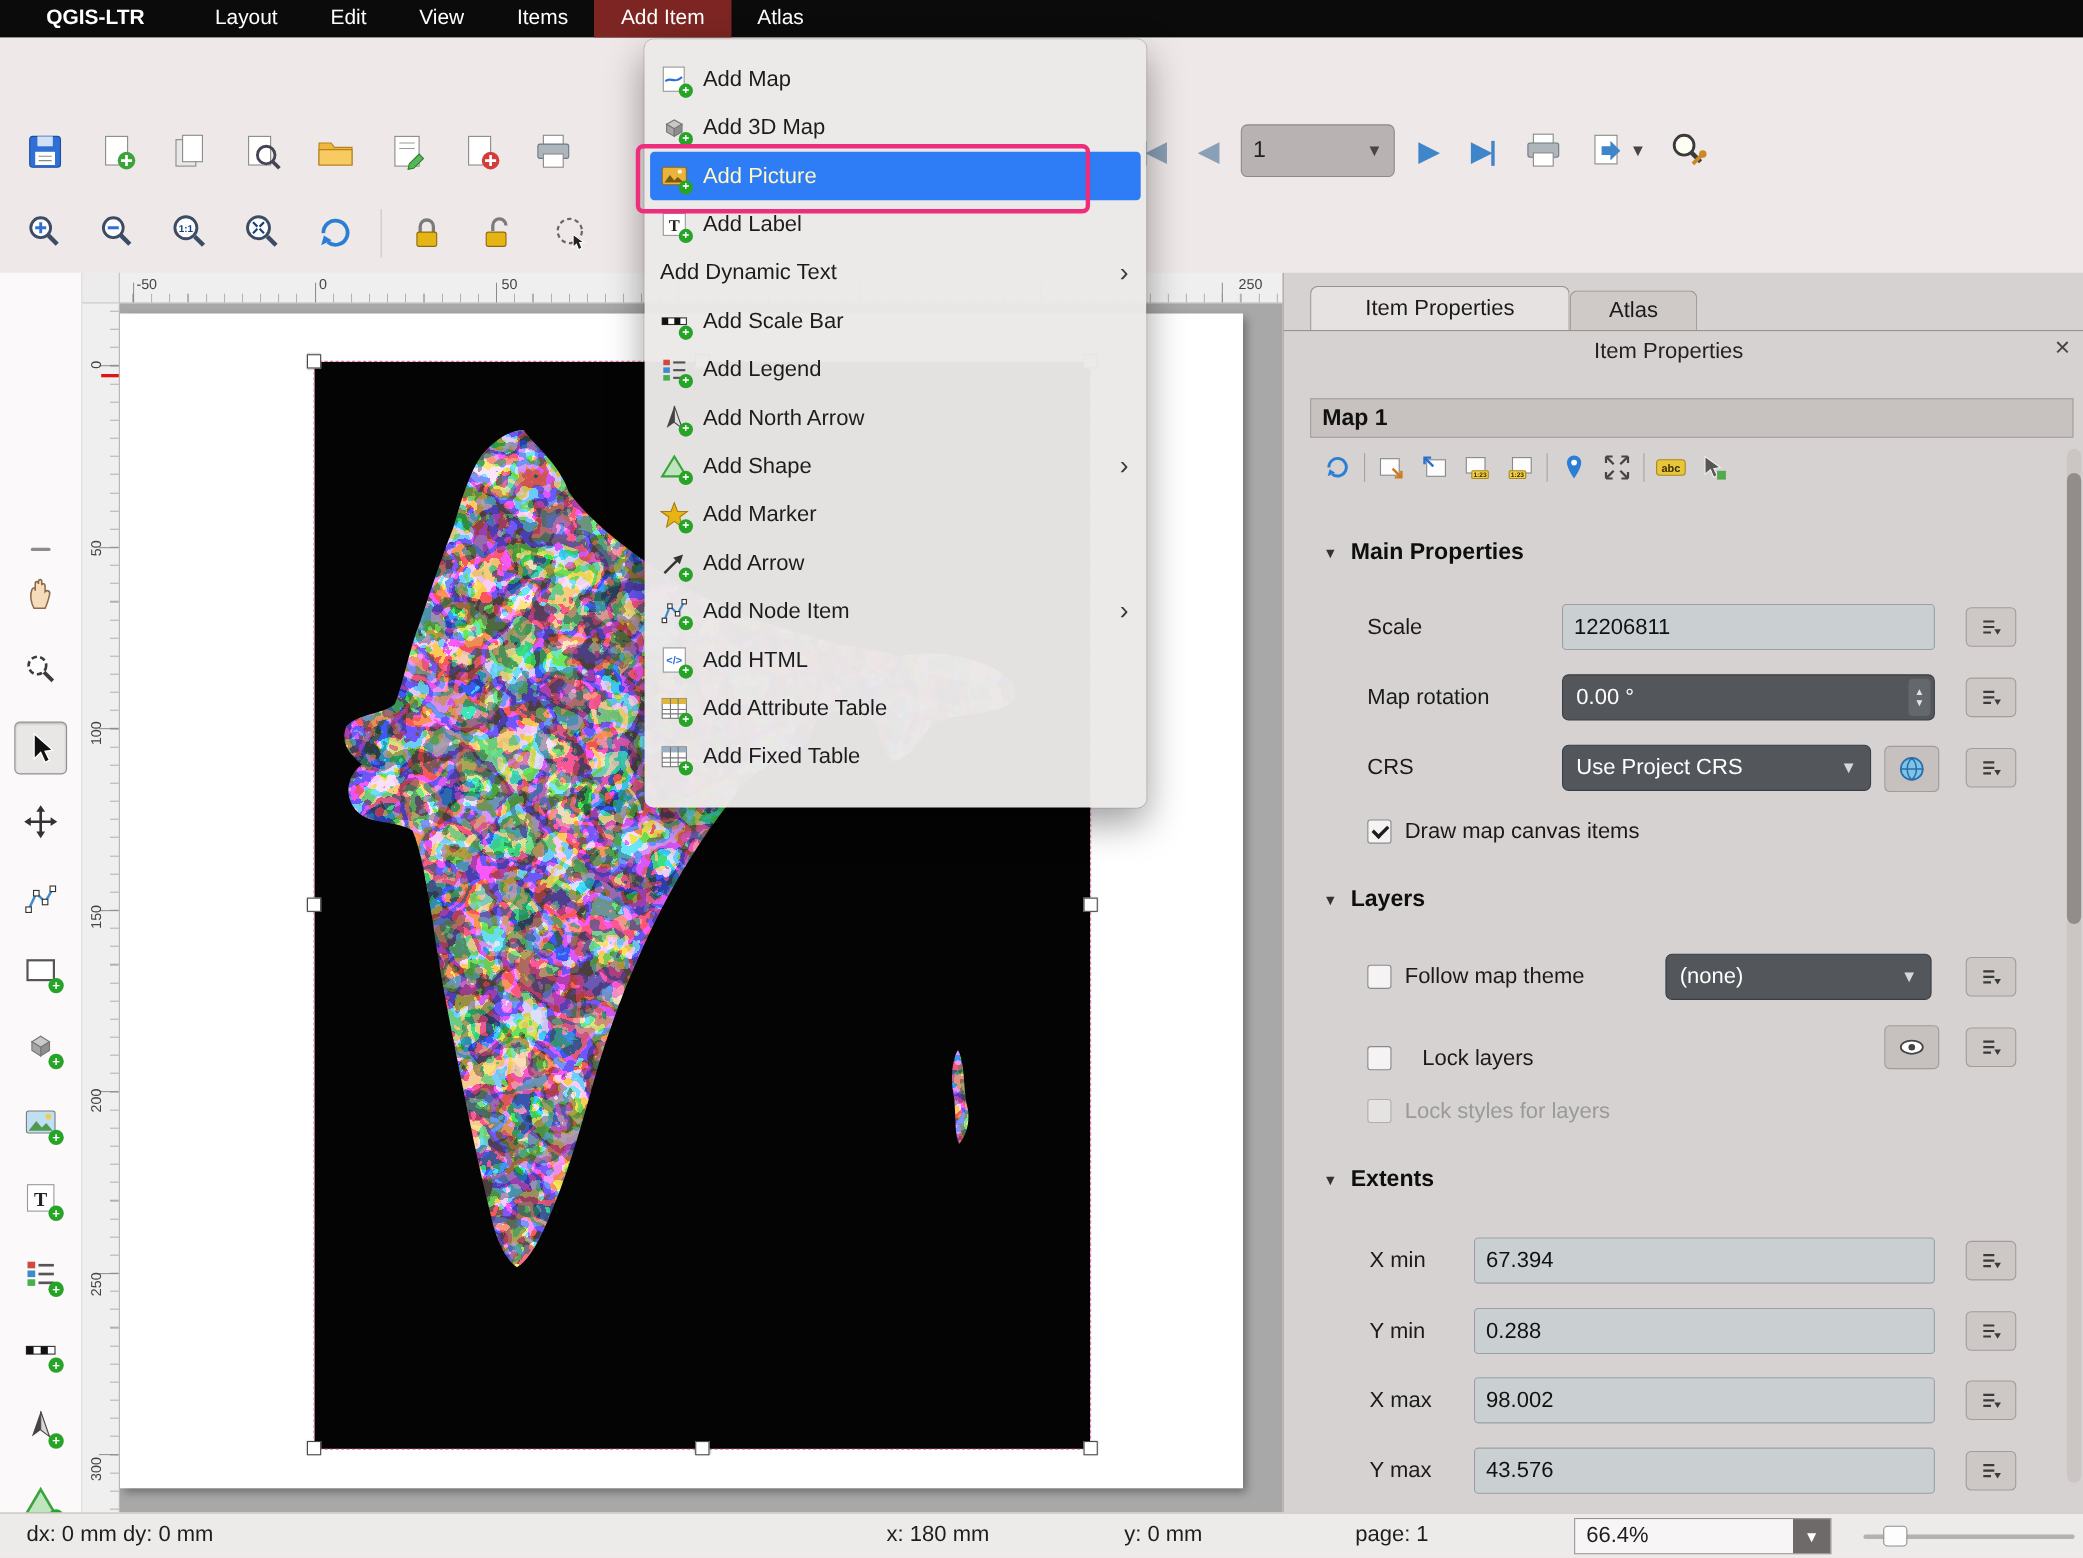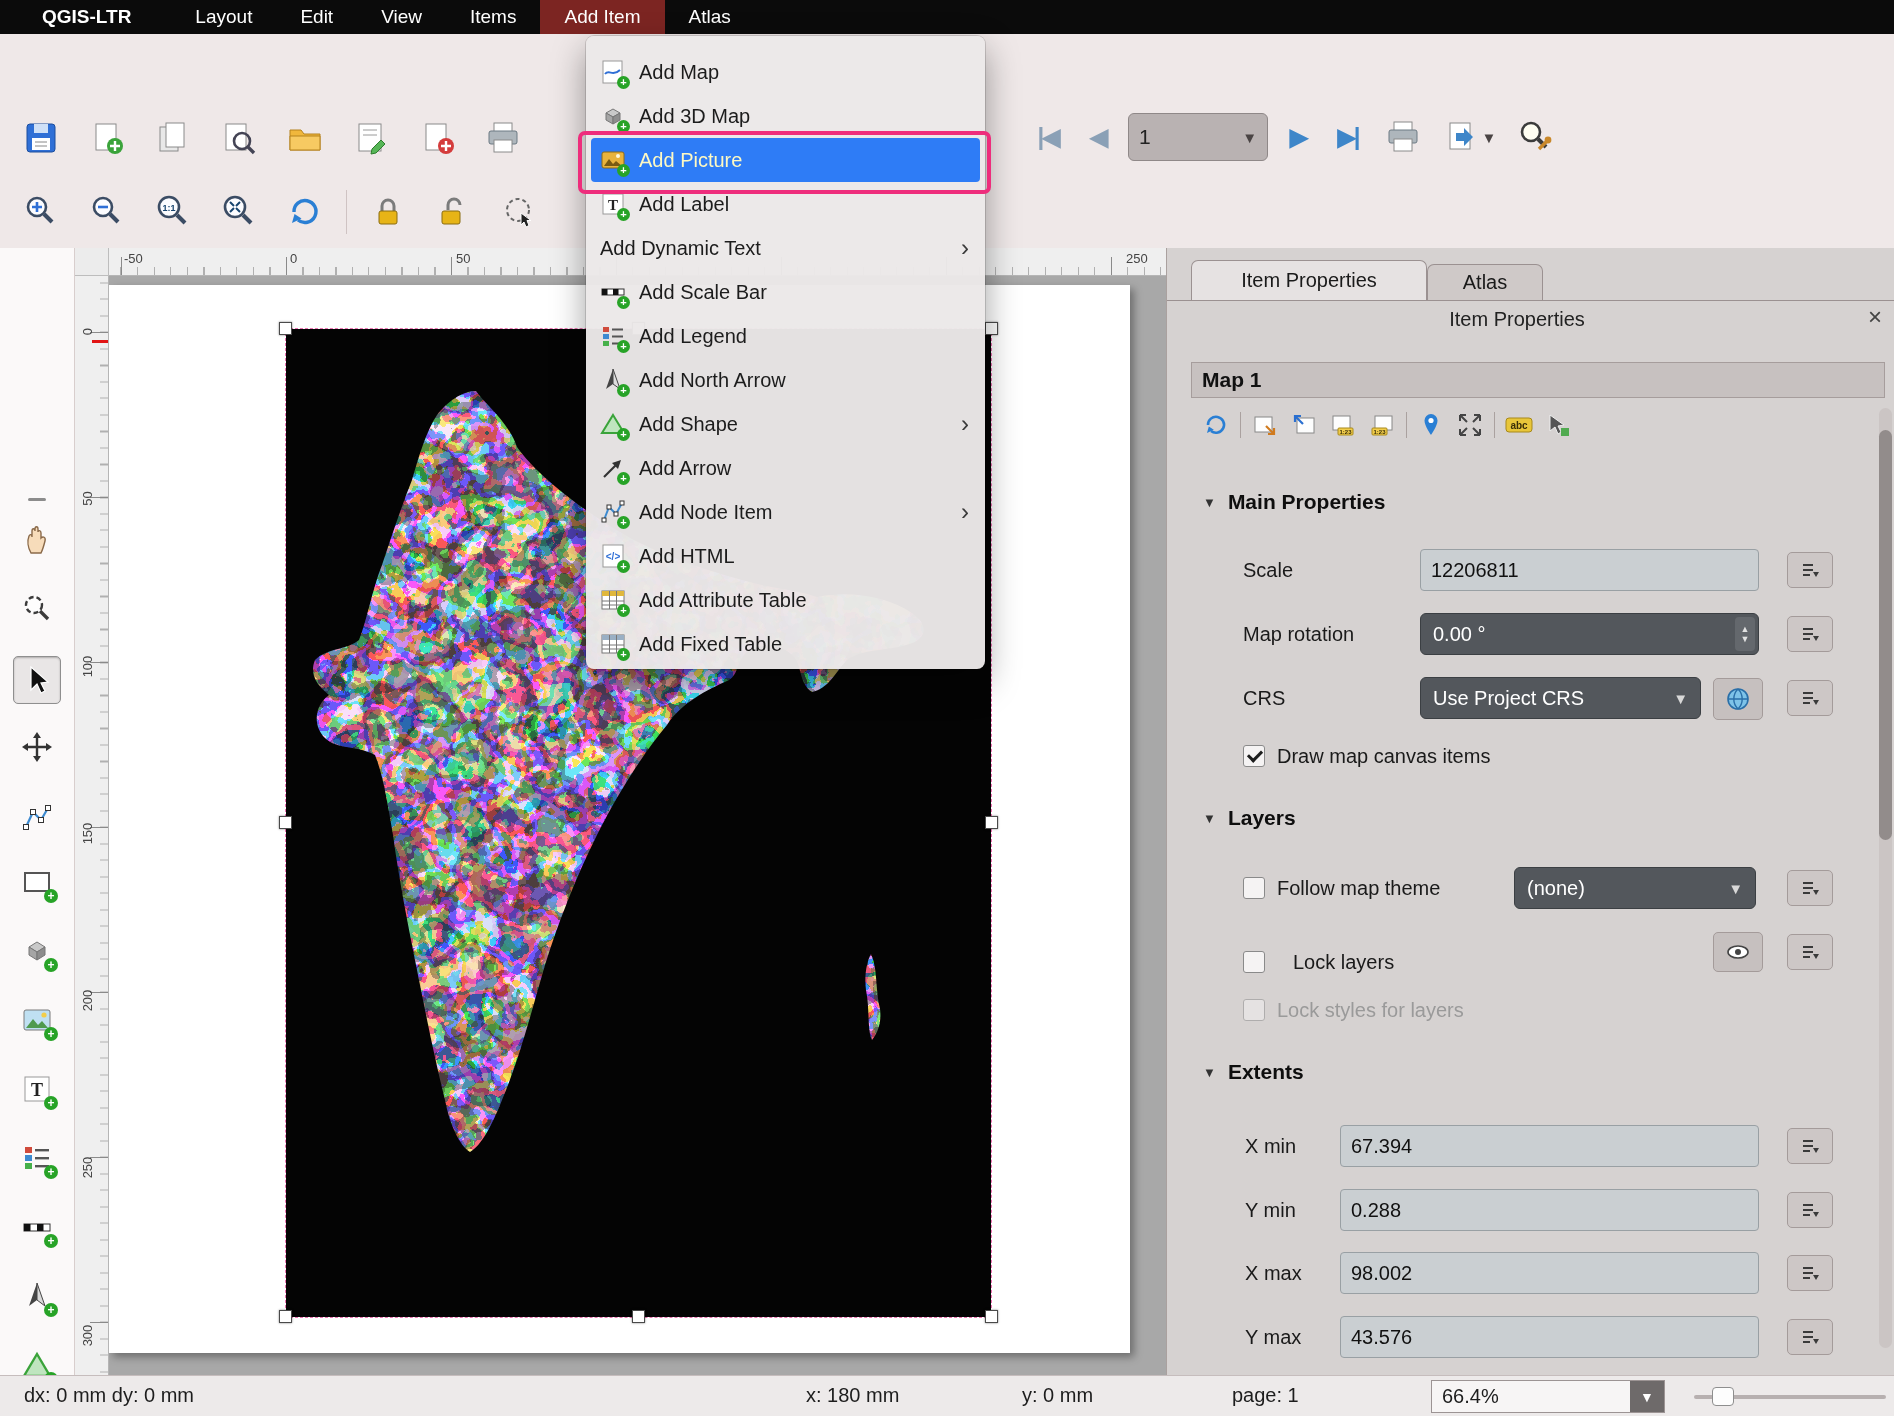--- a/index.html
+++ b/index.html
@@ -57,22 +57,22 @@
             background-size:18px 100%,8px 100%; background-position:right 56px,right 6.5px; background-repeat:repeat-y; }
   .vruler span { position:absolute; left:1px; width:22px; text-align:center; font-size:13px; color:#444; transform:rotate(-90deg); }
   .vr-red { position:absolute; left:92px; top:340px; width:16px; height:3px; background:#e11414; z-index:5; }
 
   .canvas { position:absolute; left:109px; top:276px; width:1057px; height:1099px; background:#a8a8a8; overflow:hidden; }
   .paper { position:absolute; left:0; top:9px; width:1021px; height:1068px; background:#ffffff; box-shadow:4px 4px 8px rgba(0,0,0,.35); }
   .mapframe { position:absolute; left:177px; top:44px; width:705px; height:988px; background:#000; outline:1px dashed rgba(233,90,165,.85); }
   .hnd { position:absolute; width:13px; height:13px; background:#fff; border:1px solid #4a4a4a; box-shadow:0 0 2px rgba(0,0,0,.5); }
 
   
-  .menu { position:absolute; left:586px; top:36px; width:399px; background:rgba(235,232,232,.97); border-radius:8px;
-          padding:14px 0 3px 0; box-shadow:0 14px 34px rgba(0,0,0,.38), 0 0 0 1px rgba(0,0,0,.14); z-index:50; }
+  .menu { position:absolute; left:586px; top:36px; width:456px; background:rgba(235,232,232,.97); border-radius:8px;
+          padding:14px 0 24px 0; box-shadow:0 14px 34px rgba(0,0,0,.38), 0 0 0 1px rgba(0,0,0,.14); z-index:50; }
   .menu-item { height:44px; display:flex; align-items:center; gap:13px; padding:0 16px 0 14px; font-size:20px; color:#1c1c1c; }
   .menu-item.sel { color:#fef9c3; border-radius:4px; margin:0 5px; padding:0 11px 0 9px; }
   .mi { position:relative; width:26px; height:26px; flex:none; }
   .mi::after { content:"+"; position:absolute; right:-4px; bottom:-4px; width:13px; height:13px; background:#27a327;
                color:#fff; border-radius:50%; font:700 11px/13px "Liberation Sans",sans-serif; text-align:center; }
   .mi-sub { margin-left:auto; font-size:24px; color:#3a3a3a; line-height:1; }
   .annotation { position:absolute; left:578px; top:131px; width:413px; height:63px; border:4px solid #ee2d7c; border-radius:7px; z-index:60; pointer-events:none; }
 
   
   .dock { position:absolute; left:1166px; top:248px; width:728px; height:1127px; background:#d6d2d1; border-left:1px solid #aaa19f; }
@@ -775,20 +775,28 @@
     <div class="menu-item">
       <span class="mi">
         <svg width="26" height="26" viewBox="0 0 26 26">
             <path d="M13 4 L24 22 H2 Z" fill="#bfe5bf" stroke="#3aa33a" stroke-width="2"></path>
           </svg>
       </span>
       <span>Add Shape</span>
       <span class="mi-sub">›</span>
     </div>
 
+    <div class="menu-item">
+      <span class="mi">
+        <svg width="26" height="26" viewBox="0 0 26 26">
+            <path d="M13 2 L16 10 L25 10 L18 15 L20 24 L13 19 L6 24 L8 15 L1 10 L10 10 Z" fill="#e7b416" stroke="#a87c0a"></path>
+          </svg>
+      </span>
+      <span>Add Marker</span>
+    </div>
 
     <div class="menu-item">
       <span class="mi">
         <svg width="26" height="26" viewBox="0 0 26 26">
             <line x1="4" y1="22" x2="17" y2="9" stroke="#333" stroke-width="2.2"></line>
             <path d="M21 5 L12 8 L18 14 Z" fill="#333"></path>
           </svg>
       </span>
       <span>Add Arrow</span>
     </div>

